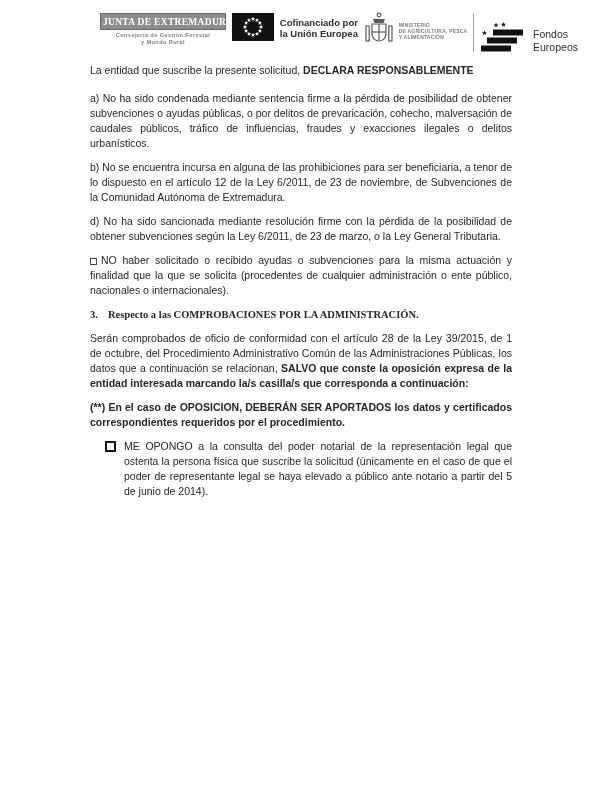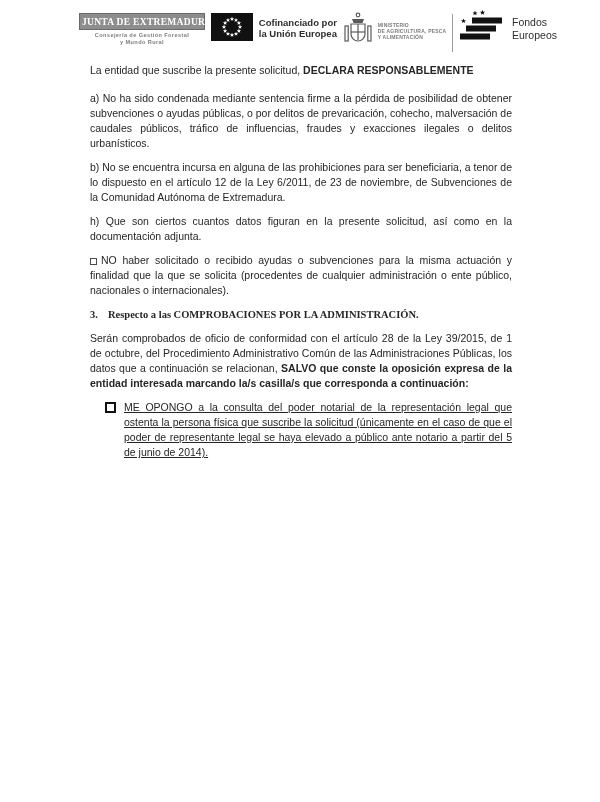--- a/index.html
+++ b/index.html
@@ -1,52 +1,52 @@
 <!DOCTYPE html>
 <html><head>
 <meta charset="utf-8">
 <style>
   * { box-sizing: border-box; margin: 0; padding: 0; }
   html, body { width: 600px; height: 802px; background: #ffffff; }
   body { font-family: "Liberation Sans", sans-serif; color: #262626; overflow: hidden; position: relative; }
 
   
-  .hdr { position: absolute; left: 79px; top: 10px; width: 478px; height: 50px;
+  .hdr { position: absolute; left: 100px; top: 10px; width: 478px; height: 50px;
          display: flex; justify-content: space-between; align-items: flex-start; }
 
   .junta { width: 126px; text-align: center; margin-top: 3px; }
   .junta-box { background: #8d8d8d; border: 1px solid #6a6a6a; color: #ffffff;
                font-family: "Liberation Serif", serif; font-weight: bold; font-size: 9.5px;
                letter-spacing: .3px; padding: 3px 2px 2px; white-space: nowrap; }
   .junta-sub { margin-top: 2px; font-size: 5.6px; font-weight: bold; color: #7d7d7d;
                letter-spacing: .4px; line-height: 7px; }
 
   .eu { display: flex; align-items: center; gap: 6px; margin-top: 3px; }
   .eu-txt { font-size: 9.5px; font-weight: bold; color: #2e2e2e; line-height: 11.5px; margin-top: 2px; }
 
   .min { display: flex; align-items: flex-start; gap: 5px; }
   .min-txt { font-size: 5px; font-weight: bold; color: #7d7d7d; line-height: 6.2px; margin-top: 12px; letter-spacing: .2px; }
 
   .vdiv { width: 1px; height: 38px; background: #9a9a9a; margin-top: 4px; }
 
-  .fondos { display: flex; align-items: flex-start; gap: 7px; margin-top: 0; }
+  .fondos { display: flex; align-items: flex-start; gap: 7px; margin-top: 12px; }
   .fondos-txt { font-size: 10.5px; color: #2e2e2e; line-height: 13px; margin-top: 6px; }
 
   
   .doc { position: absolute; left: 90px; top: 63px; width: 422px;
          font-size: 10.5px; line-height: 15px; text-align: justify; }
   .doc p { margin: 0 0 9px 0; }
   .b { font-weight: bold; }
   .intro { margin-bottom: 13px !important; }
   .h2p { margin-top: 15px !important; }
   .chk2p { margin-top: 4px !important; }
   .h3p { margin-top: 6px !important; font-family: Liberation Serif, serif; }
   .p3 { margin-top: 1px !important; }
   .meo { margin-top: 3px !important; display: flex; margin-left: 15px; gap: 8px; }
-  .meo-text { flex: 1; text-align: justify; text-decoration: underline; }
+  .meo-text { flex: 1; text-align: justify; }
   .h3num { display: inline-block; width: 18px; }
 
   .cb-small { display: inline-block; width: 7px; height: 7px; border: 1px solid #4a4a4a;
               margin-right: 4px; vertical-align: -1px; background: #fff; }
   .cb-big { flex: 0 0 auto; width: 11px; height: 11px; border: 2px solid #111; margin-top: 2px; background: #fff; }
 </style>
 </head>
 <body>
 
 <div class="hdr">
@@ -124,28 +124,29 @@
   </div>
 </div>
 
 <div class="doc">
 
   <p class="intro"><span>La entidad que suscribe la presente solicitud, </span><span class="b">DECLARA RESPONSABLEMENTE</span></p>
 
 
   <p>a) No ha sido condenada mediante sentencia firme a la pérdida de posibilidad de obtener subvenciones o ayudas públicas, o por delitos de prevaricación, cohecho, malversación de caudales públicos, tráfico de influencias, fraudes y exacciones ilegales o delitos urbanísticos.</p>
   <p>b) No se encuentra incursa en alguna de las prohibiciones para ser beneficiaria, a tenor de lo dispuesto en el artículo 12 de la Ley 6/2011, de 23 de noviembre, de Subvenciones de la Comunidad Autónoma de Extremadura.</p>
-  <p>h) Que son ciertos cuantos datos figuran en la presente solicitud, así como en la documentación adjunta.</p>
+  <p>d) No ha sido sancionada mediante resolución firme con la pérdida de la posibilidad de obtener subvenciones según la Ley 6/2011, de 23 de marzo, o la Ley General Tributaria.</p>
 
 
   <p class="chk2p"><span class="cb-small"></span><span>NO haber solicitado o recibido ayudas o subvenciones para la misma actuación y finalidad que la que se solicita (procedentes de cualquier administración o ente público, nacionales o internacionales).</span></p>
 
   <p class="b h3p"><span class="h3num">3.</span><span>Respecto a las COMPROBACIONES POR LA ADMINISTRACIÓN.</span></p>
 
   <p class="p3"><span>Serán comprobados de oficio de conformidad con el artículo 28 de la Ley 39/2015, de 1 de octubre, del Procedimiento Administrativo Común de las Administraciones Públicas, los datos que a continuación se relacionan, </span><span class="b">SALVO que conste la oposición expresa de la entidad interesada marcando la/s casilla/s que corresponda a continuación:</span></p>
 
+  <p class="b">(**) En el caso de OPOSICION, DEBERÁN SER APORTADOS los datos y certificados correspondientes requeridos por el procedimiento.</p>
 
   <div class="meo">
     <span class="cb-big"></span>
     <span class="meo-text">ME OPONGO a la consulta del poder notarial de la representación legal que ostenta la persona física que suscribe la solicitud (únicamente en el caso de que el poder de representante legal se haya elevado a público ante notario a partir del 5 de junio de 2014).</span>
   </div>
 
 </div>
 
 </body></html>

